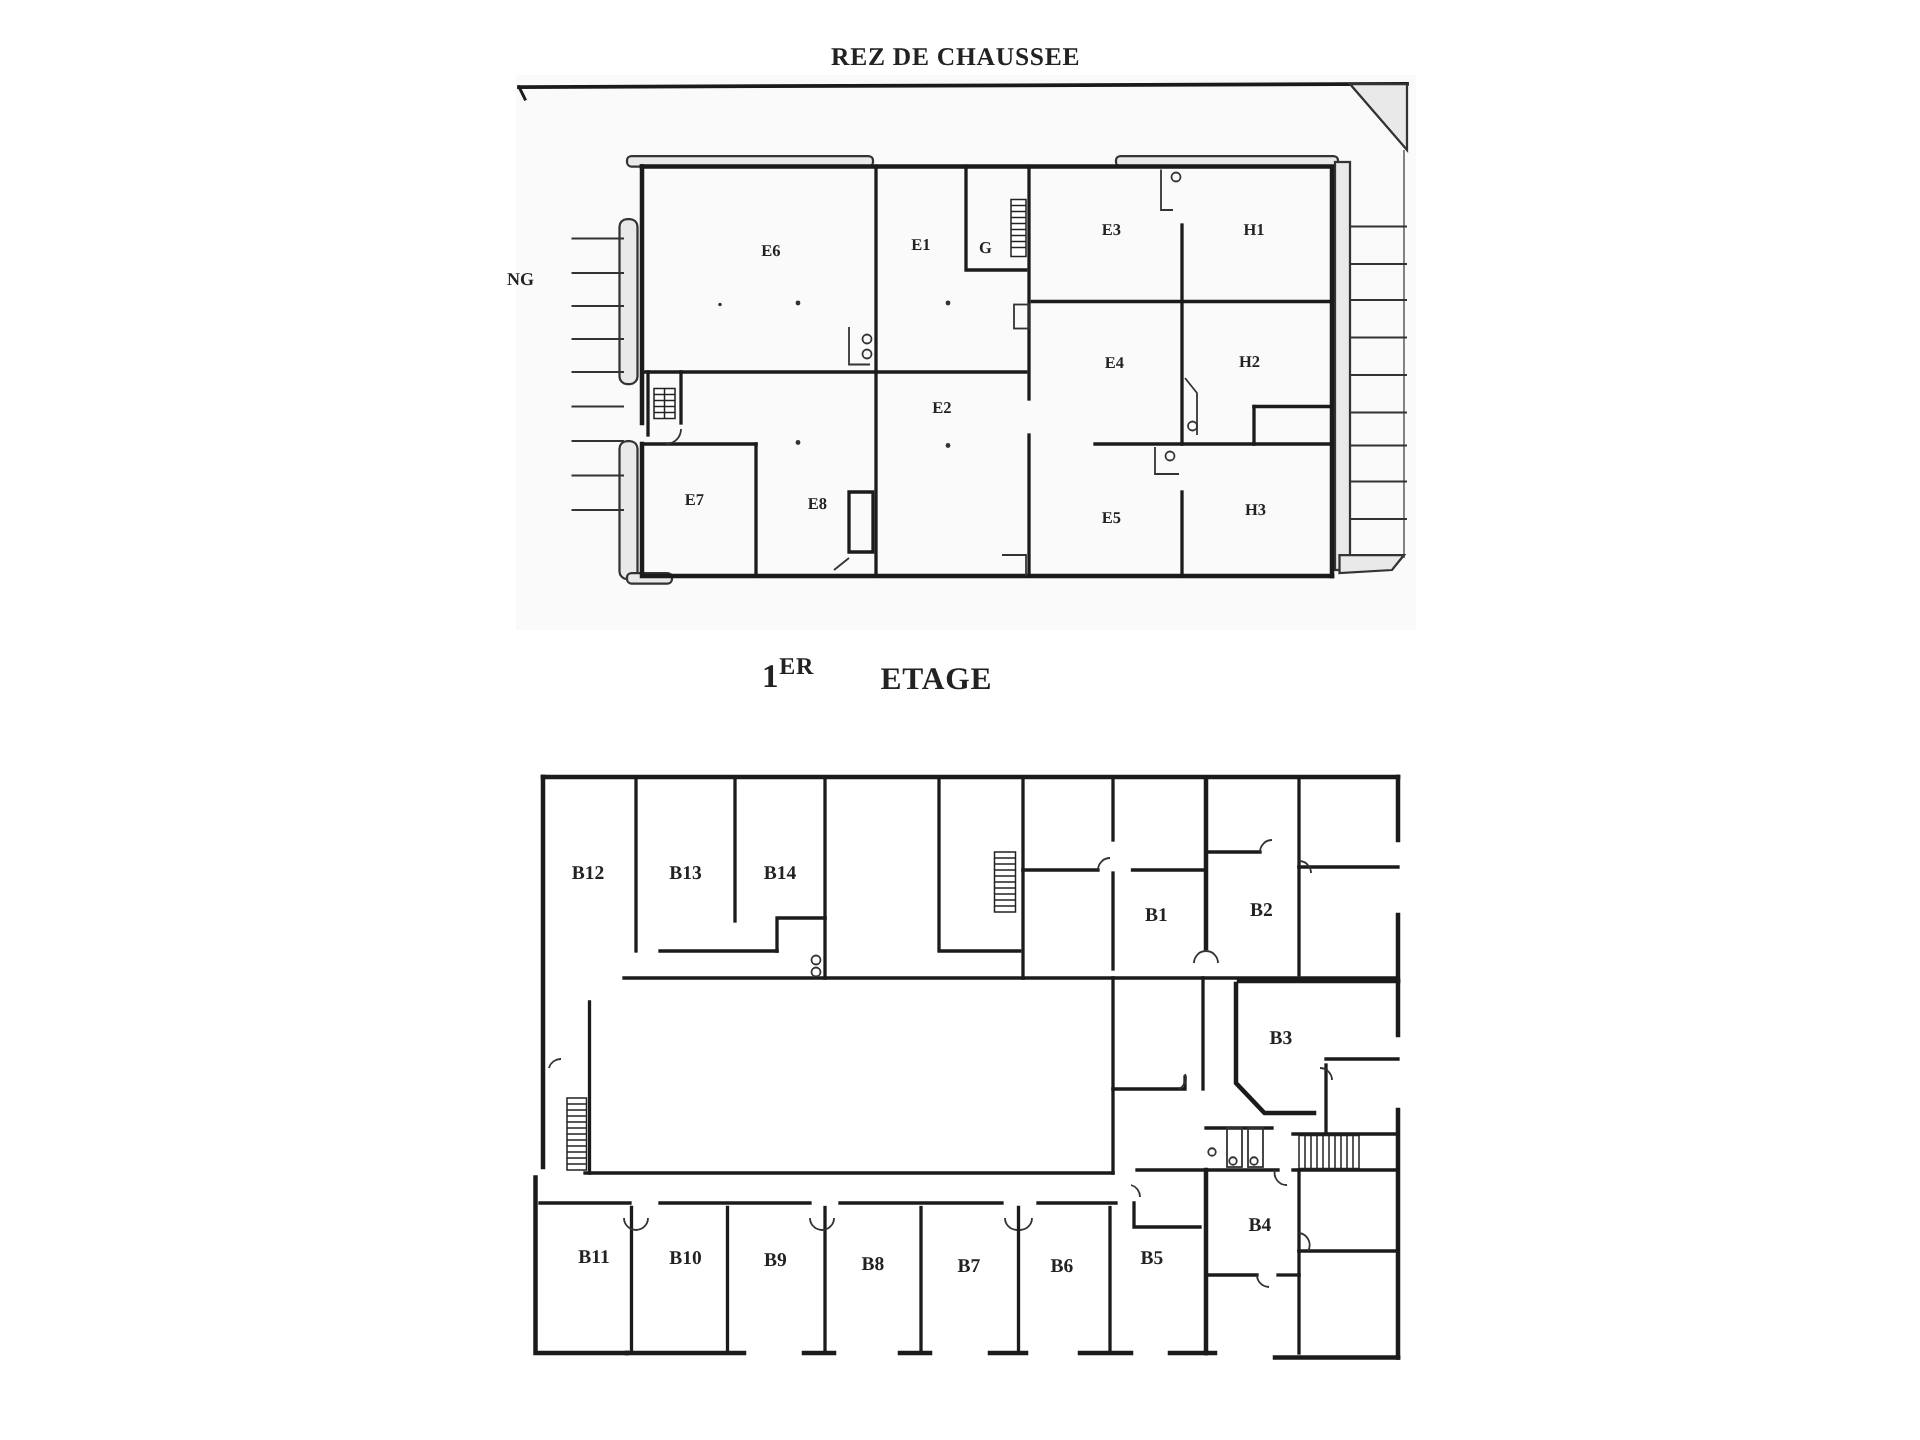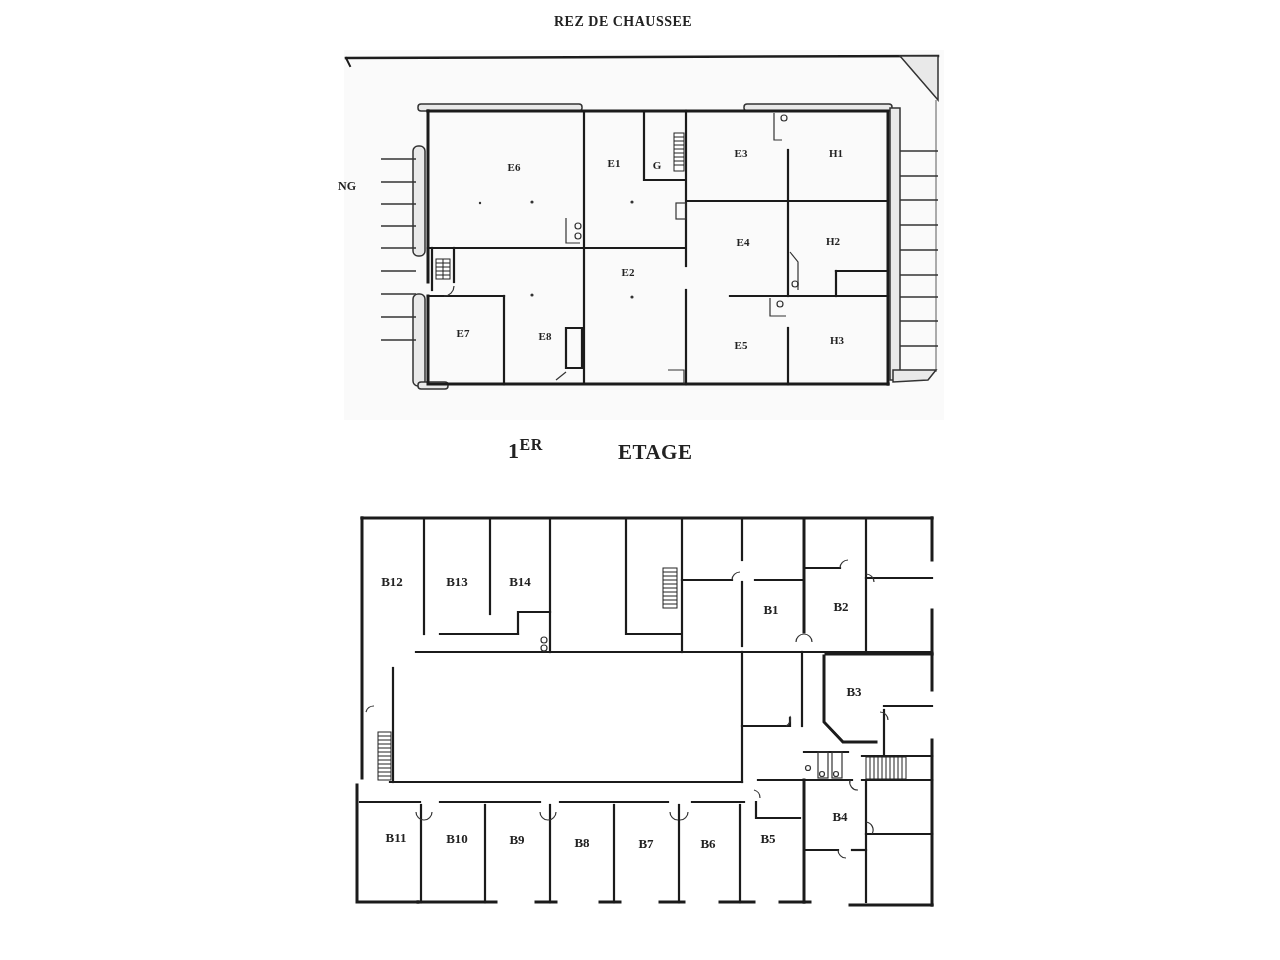--- a/index.html
+++ b/index.html
@@ -1,22 +1,22 @@
 <!DOCTYPE html>
 <html><head>
 <meta charset="utf-8">
 <style>
   html, body { margin:0; padding:0; background:#ffffff; }
   body { width:1280px; height:960px; position:relative; overflow:hidden;
          font-family:"Liberation Serif","DejaVu Serif",serif; color:#1a1a1a; }
   .title { position:absolute; font-weight:bold; letter-spacing:0.5px; color:#222; }
-  #title-rdc { left:554px; top:14px; font-size:14px; }
+  #title-rdc { left:554px; top:28px; font-size:17px; }
   #title-etage-num { left:508px; top:438px; font-size:22px; }
   #title-etage-sup { font-size:16px; vertical-align:top; position:relative; top:-2px; }
-  #title-etage { left:587px; top:440px; font-size:21px;margin-left:31px; }
+  #title-etage { left:587px; top:440px; font-size:21px; }
   svg { position:absolute; left:0; top:0; }
   .wall { stroke:#1b1b1b; fill:none; stroke-linecap:square; }
   .room-label { font-family:"Liberation Serif","DejaVu Serif",serif; font-weight:bold; fill:#222; }
   .hatch { fill:#e9e9e9; stroke:#333; stroke-width:1.5; }
   .stair { stroke:#222; stroke-width:1; }
   .door { stroke:#333; stroke-width:1.2; fill:none; }
   .bg-page { fill:#fafafa; }
 </style>
 </head>
 <body>

